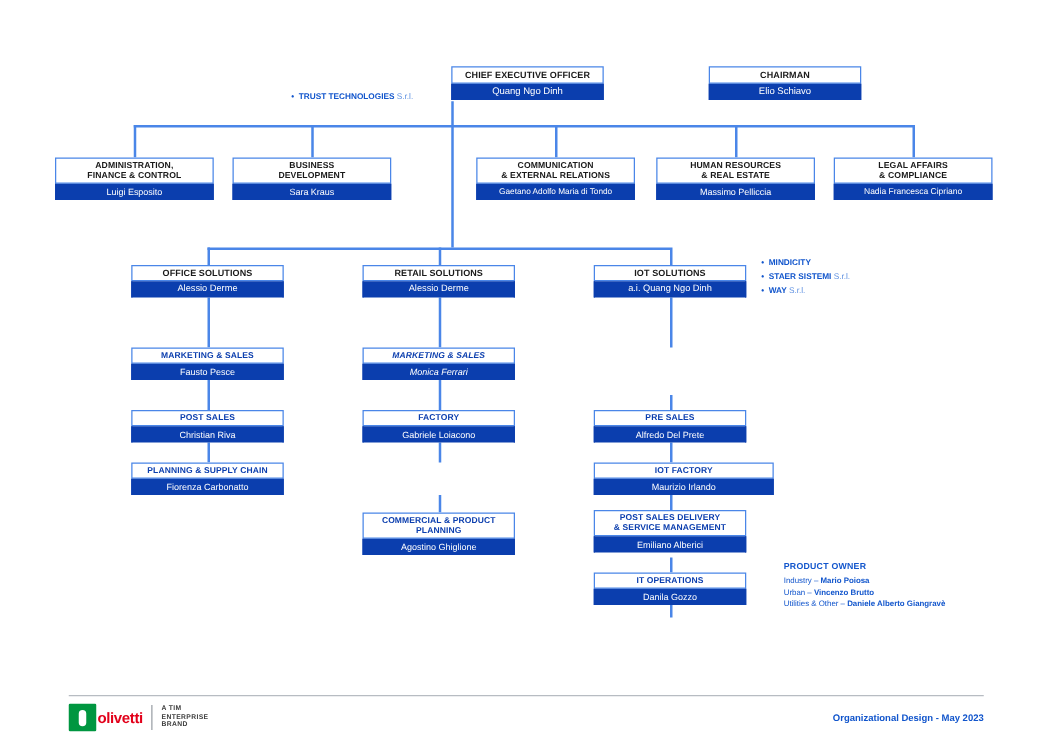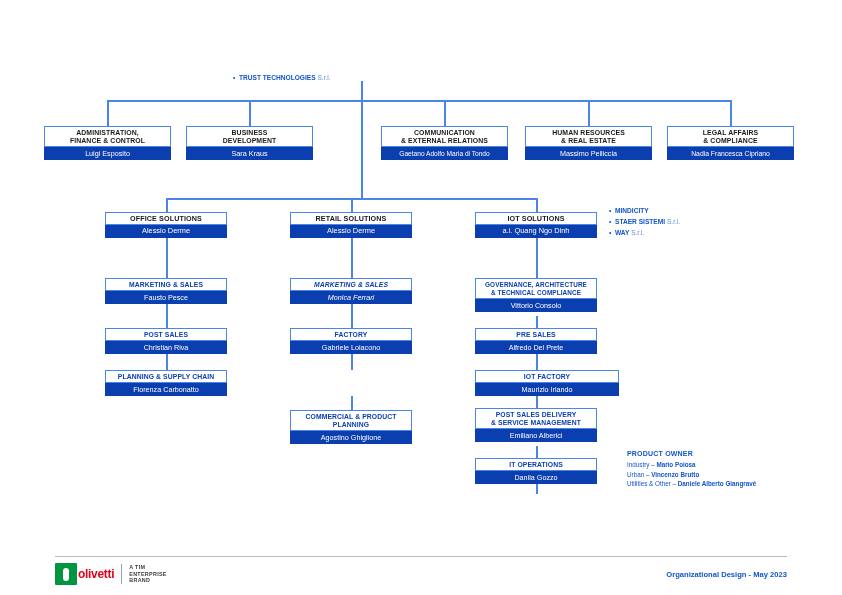--- a/index.html
+++ b/index.html
@@ -122,21 +122,29 @@
   <div class="ln v" style="left:351px;top:354px;height:16px;"></div>
   <div class="ln v" style="left:351px;top:396px;height:14px;"></div>
 
   <div class="ln v" style="left:536px;top:238px;height:40px;"></div>
   <div class="ln v" style="left:536px;top:316px;height:12px;"></div>
   <div class="ln v" style="left:536px;top:354px;height:16px;"></div>
   <div class="ln v" style="left:536px;top:396px;height:12px;"></div>
   <div class="ln v" style="left:536px;top:446px;height:12px;"></div>
   <div class="ln v" style="left:536px;top:484px;height:10px;"></div>
 
-
+  <div class="node t-exec" style="left:361px;top:53px;width:122px;">
+    <div class="title">CHIEF EXECUTIVE OFFICER</div>
+    <div class="person">Quang Ngo Dinh</div>
+  </div>
+
+  <div class="node t-exec" style="left:567px;top:53px;width:122px;">
+    <div class="title">CHAIRMAN</div>
+    <div class="person">Elio Schiavo</div>
+  </div>
 
   <div class="bullets" style="left:233px;top:72px;">
     <div class="b-row">
       <span class="dot">•</span><span>TRUST TECHNOLOGIES</span>
       <span class="sfx">S.r.l.</span>
     </div>
   </div>
 
   <div class="node t-dept" style="left:186px;top:126px;width:127px;">
     <div class="title">
@@ -224,26 +232,20 @@
     <div class="title">FACTORY</div>
     <div class="person">Gabriele Loiacono</div>
   </div>
   <div class="node t-unit two" style="left:290px;top:410px;width:122px;">
     <div class="title">
       <span><span>COMMERCIAL &amp; PRODUCT</span><br><span>PLANNING</span></span>
     </div>
     <div class="person">Agostino Ghiglione</div>
   </div>
 
-  <div class="node t-unit two" style="left:475px;top:278px;width:122px;">
-    <div class="title" style="font-size:6.4px;">
-      <span><span>GOVERNANCE, ARCHITECTURE</span><br><span>&amp; TECHNICAL COMPLIANCE</span></span>
-    </div>
-    <div class="person">Vittorio Consolo</div>
-  </div>
   <div class="node t-unit" style="left:475px;top:328px;width:122px;">
     <div class="title">PRE SALES</div>
     <div class="person">Alfredo Del Prete</div>
   </div>
   <div class="node t-unit" style="left:475px;top:370px;width:144px;">
     <div class="title">IOT FACTORY</div>
     <div class="person">Maurizio Irlando</div>
   </div>
   <div class="node t-unit two" style="left:475px;top:408px;width:122px;">
     <div class="title">

